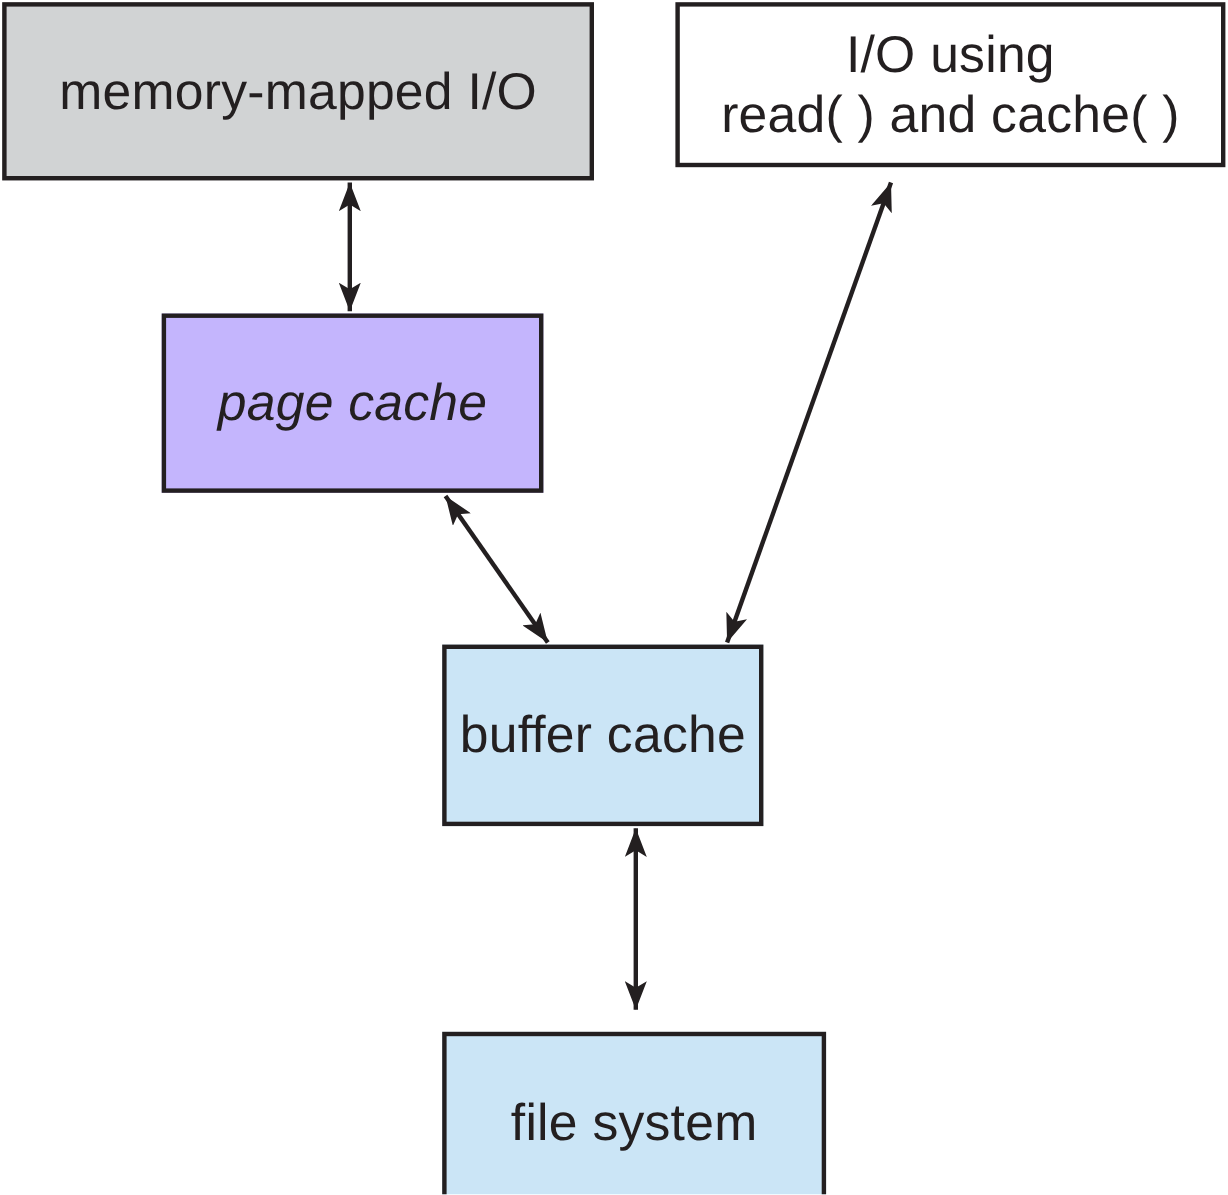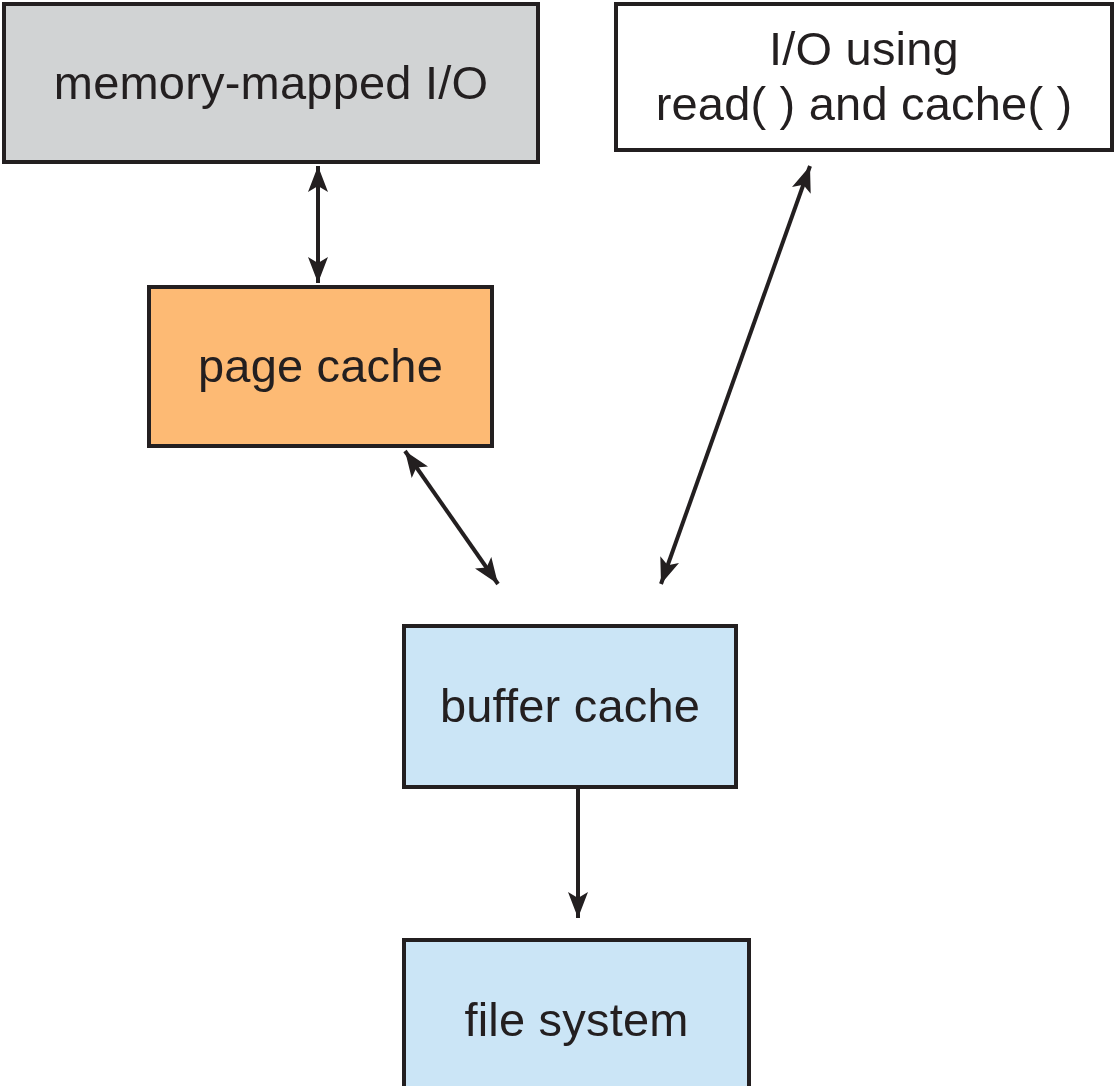--- a/index.html
+++ b/index.html
@@ -39,21 +39,21 @@
     justify-content: center;
     text-align: center;
     color: var(--text, #231f20);
     font-size: 47px;
     line-height: 1.17;
     letter-spacing: 0.2px;
   }
   .node-memory-mapped-io { left: 2px;   top: 2px;   width: 538px; height: 162px; text-align: right; }
   .node-io-read-write    { left: 614px; top: 2px;   width: 500px; height: 150px; }
   .node-page-cache       { left: 147px; top: 285px; width: 347px; height: 163px; }
-  .node-buffer-cache     { left: 402px; top: 586px; width: 336px; height: 165px; margin-top: 38px; }
+  .node-buffer-cache     { left: 402px; top: 586px; width: 292px; height: 165px; }
   .node-file-system      { left: 402px; top: 920px; width: 349px; height: 164px; }
 </style>
 </head>
 <body>
 
 <div class="canvas">
 
   <svg class="edges-layer" viewBox="0 0 1116 1086" xmlns="http://www.w3.org/2000/svg">
     <defs>
       <marker id="arrowhead" markerUnits="userSpaceOnUse" markerWidth="26" markerHeight="20" refX="26" refY="10" orient="auto-start-reverse">
@@ -68,21 +68,21 @@
 
   <div class="node node-memory-mapped-io" style="background-color: rgb(209, 211, 212);">
     <span>memory-mapped I/O</span>
   </div>
 
   <div class="node node-io-read-write" style="background-color: rgb(255, 255, 255);">
     <span>I/O using</span>
     <span>read( ) and cache( )</span>
   </div>
 
-  <div class="node node-page-cache" style="background-color: #fdba74;">
+  <div class="node node-page-cache" style="background-color: #c4b5fd; font-style: italic;">
     <span>page cache</span>
   </div>
 
   <div class="node node-buffer-cache" style="background-color: rgb(203, 229, 246);">
     <span>buffer cache</span>
   </div>
 
   <div class="node node-file-system" style="background-color: rgb(203, 229, 246); margin-top: 18px;">
     <span>file system</span>
   </div>

